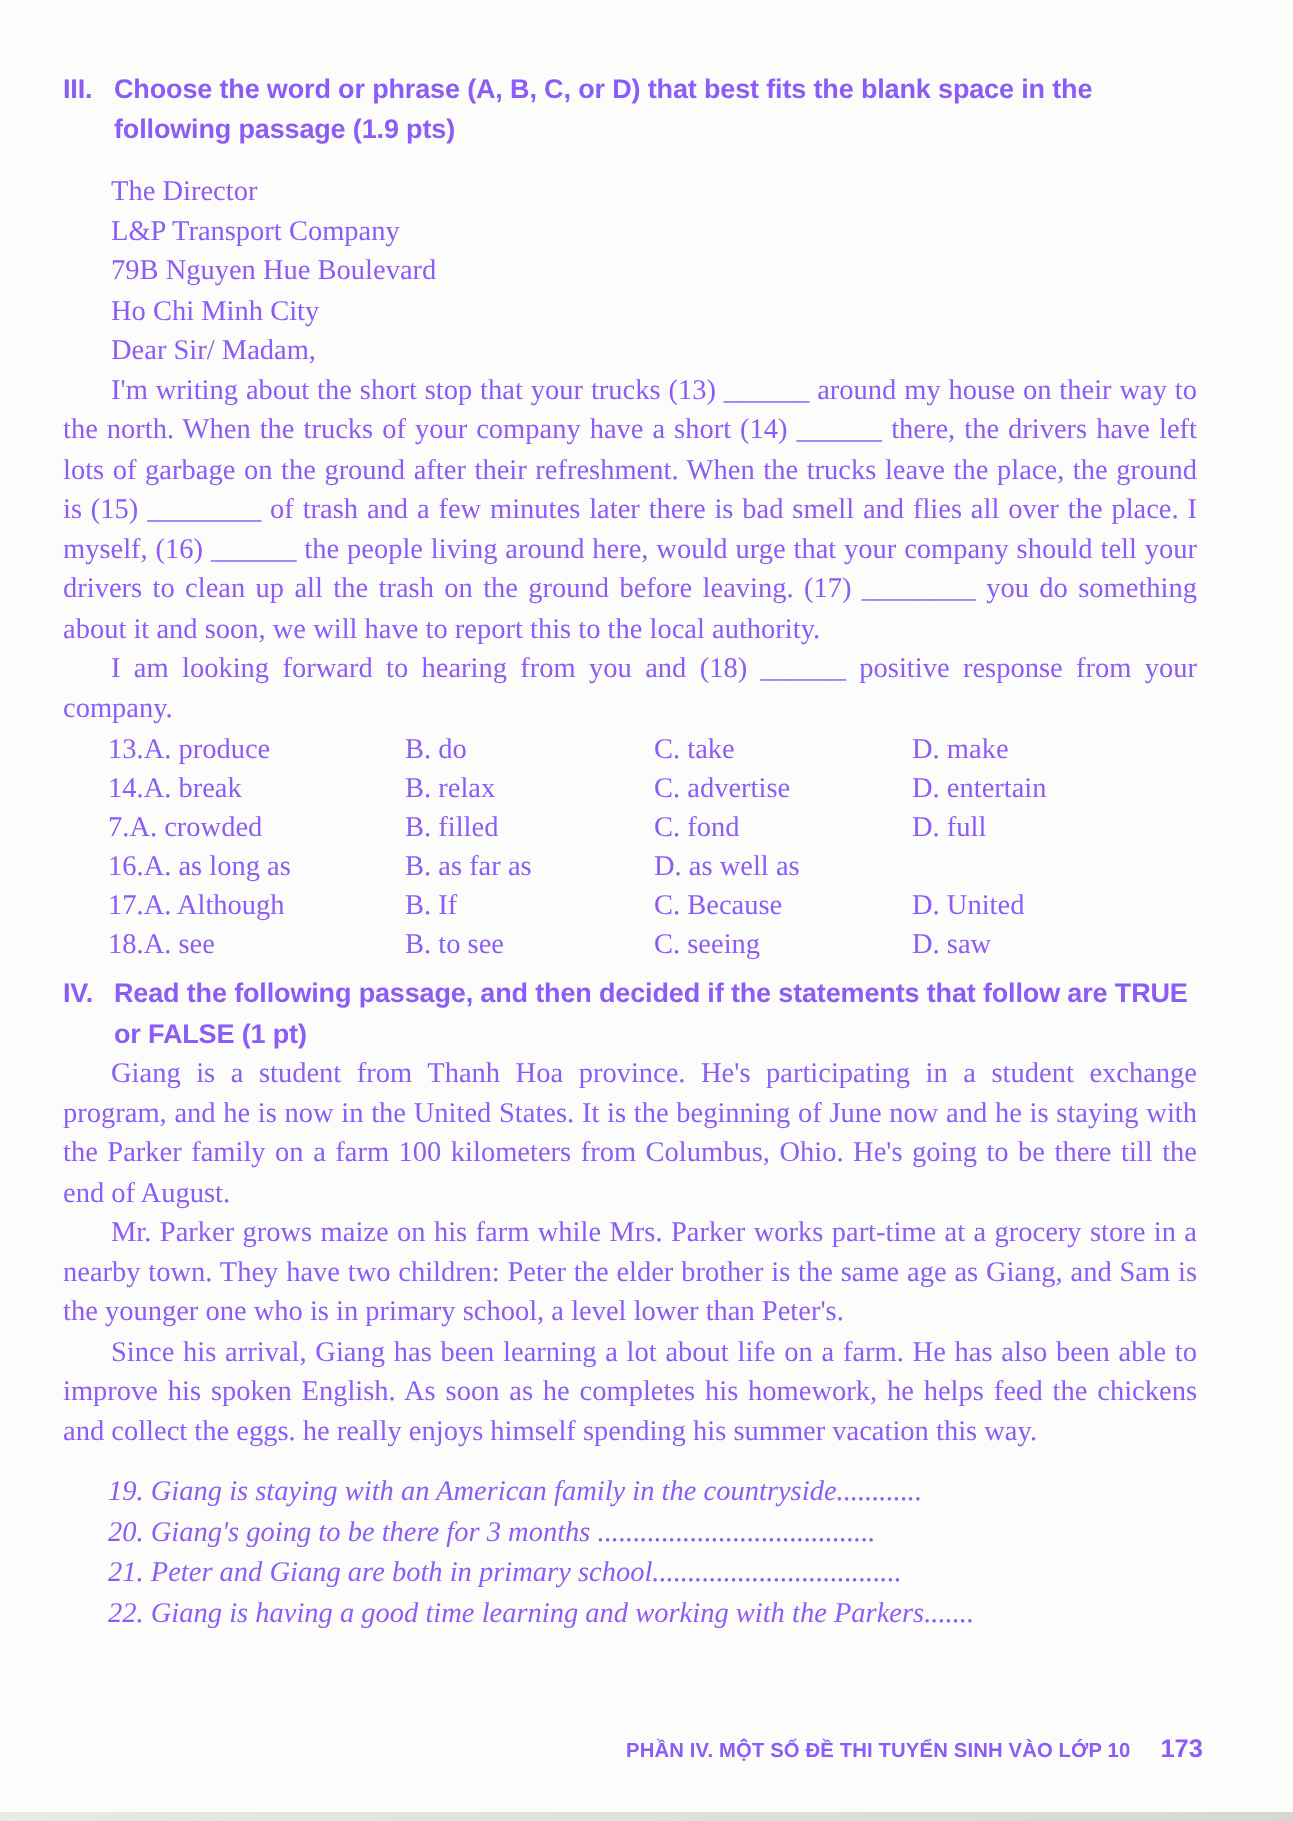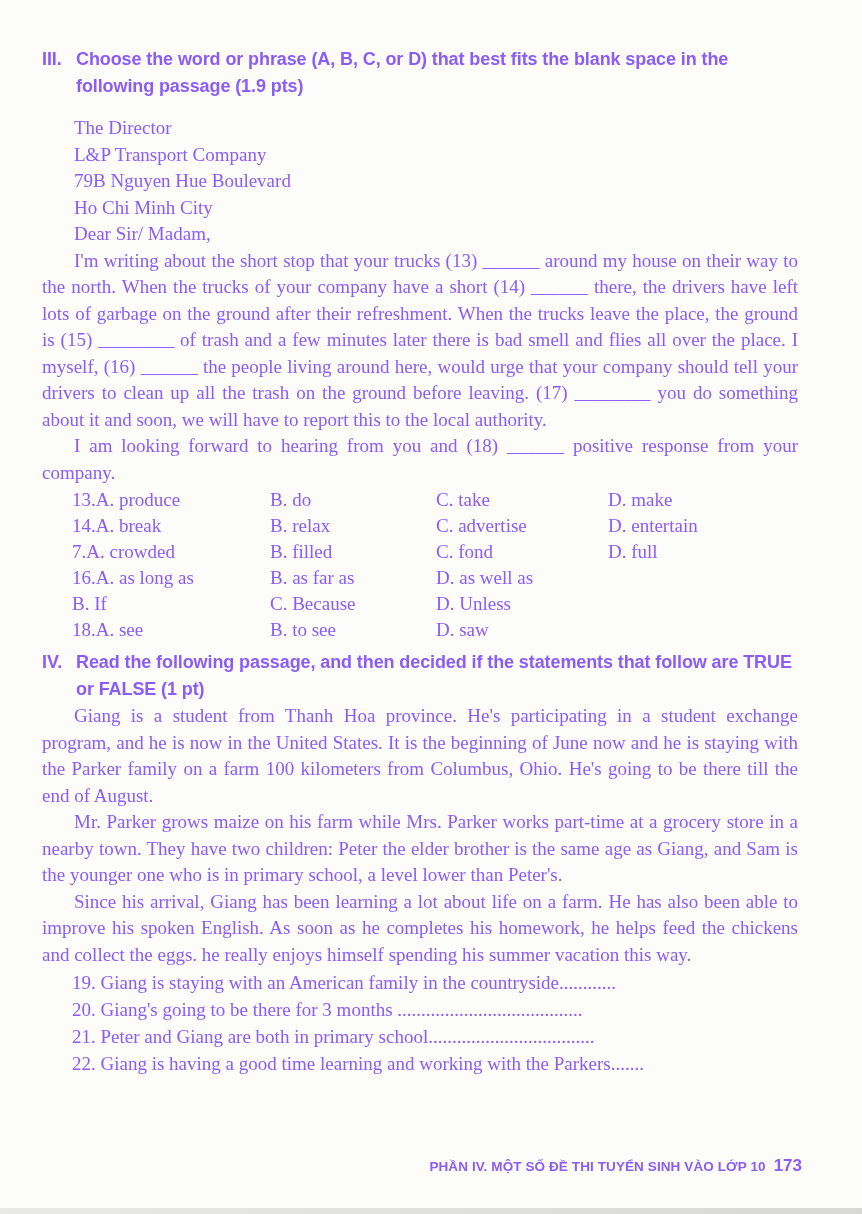--- a/index.html
+++ b/index.html
@@ -23,26 +23,26 @@
   .letter-line { padding-left:32px; }
   p.body-para { text-align:justify; text-indent:32px; }
   .opt-grid { margin-top:1px; padding-left:30px; }
   .opt-row {
     display:grid;
     grid-template-columns:198px 166px 172px 1fr;
     line-height:26px;
   }
   .opt-first .q-num { margin-right:0; }
   .sec4-heading { margin-top:6px; }
-  .statements { margin-top:1px; }
+  .statements { margin-top:13px;font-style:italic; }
   .statement { padding-left:30px; line-height:27px; white-space:nowrap; }
   .footer {
     position:absolute; right:60px; bottom:34px;
     font-family:"Liberation Sans", sans-serif; font-weight:700;
-    display:flex; align-items:baseline; gap:8px;
+    display:flex; align-items:baseline; gap:20px;
   }
   .footer-label { font-size:13.5px; letter-spacing:0.1px; }
   .footer-page { font-size:17px;margin-top:20px; }
   .scan-edge {
     position:absolute; left:0; right:0; bottom:0; height:6px;
     background:linear-gradient(to right, #d9d9d5, #b9b9b5);
     opacity:.55;
   }
 </style>
 </head>
@@ -89,28 +89,30 @@
       <span>D. full</span>
     </div>
 
     <div class="opt-row">
       <span class="opt-first"><span class="q-num">16.</span><span>A. as long as</span></span>
       <span>B. as far as</span>
       <span>D. as well as</span>
     </div>
 
     <div class="opt-row">
+      <span class="opt-first"><span class="q-num">17.</span><span>A. Although</span></span>
       <span>B. If</span>
       <span>C. Because</span>
-      <span>D. Unless</span>
+      <span>D. United</span>
     </div>
 
     <div class="opt-row">
       <span class="opt-first"><span class="q-num">18.</span><span>A. see</span></span>
       <span>B. to see</span>
+      <span>C. seeing</span>
       <span>D. saw</span>
     </div>
 
   </div>
 
   <div class="heading sec4-heading">
     <span class="sec-num">IV.</span>
     <span class="sec-title">Read the following passage, and then decided if the statements that follow are TRUE or FALSE (1 pt)</span>
   </div>
 

